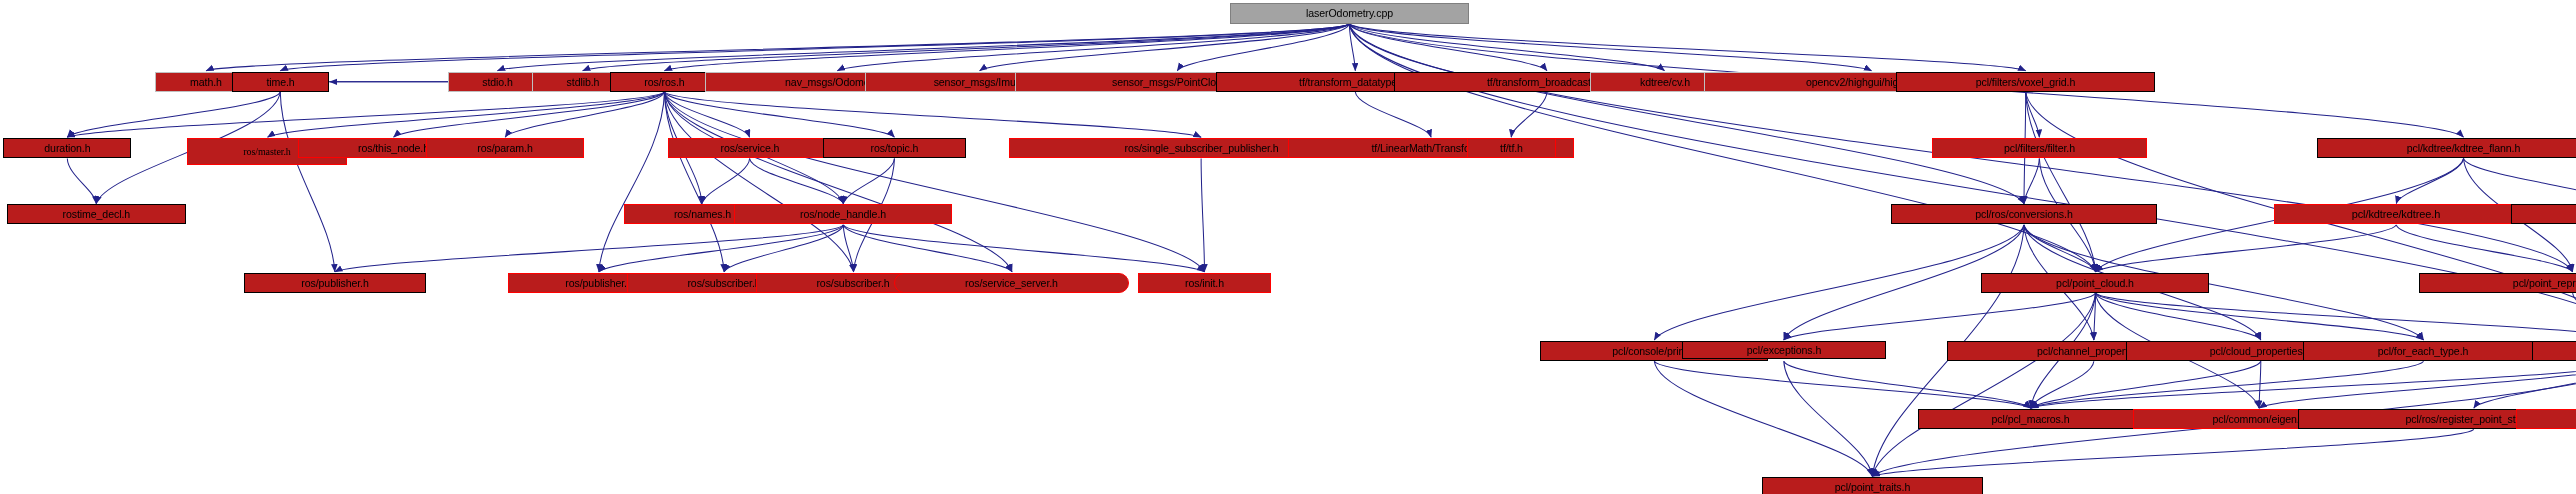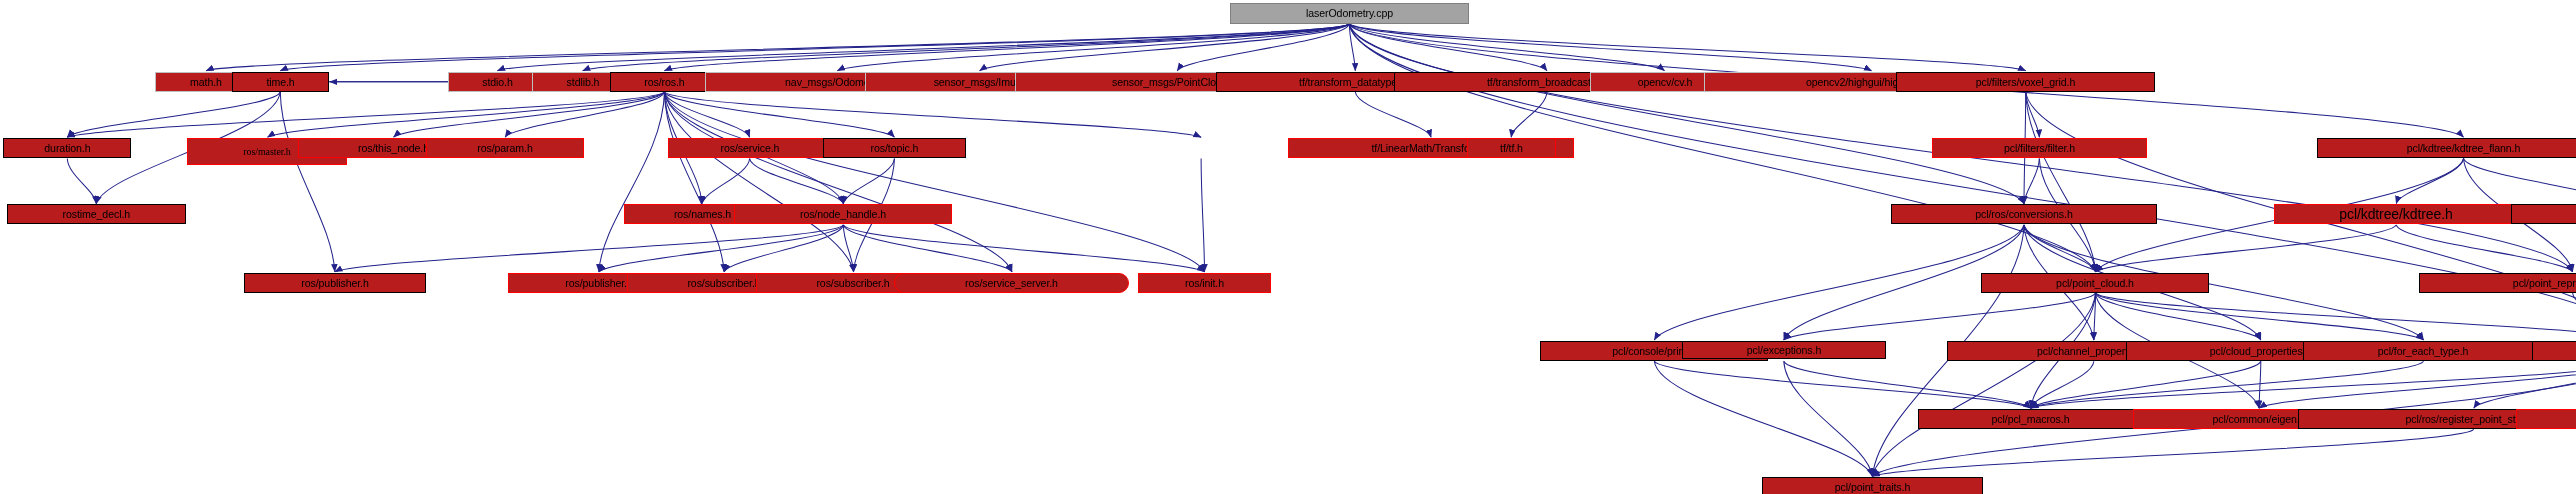--- a/index.html
+++ b/index.html
@@ -157,37 +157,38 @@
     <div class="node grey" style="left: 155px; top: 72px; width: 102px; height: 20.4px; font-size: 10.6px;">math.h</div>
     <div class="node black" style="left: 232px; top: 72px; width: 97px; height: 20.4px; font-size: 10.6px;">time.h</div>
     <div class="node grey" style="left: 448px; top: 72px; width: 99px; height: 20.4px; font-size: 10.6px;">stdio.h</div>
     <div class="node grey" style="left: 532px; top: 72px; width: 102px; height: 20.4px; font-size: 10.6px;">stdlib.h</div>
     <div class="node black" style="left: 610px; top: 72px; width: 109px; height: 20.4px; font-size: 10.6px;">ros/ros.h</div>
     <div class="node grey" style="left: 705px; top: 72px; width: 264px; height: 20.4px; font-size: 10.6px;">nav_msgs/Odometry.h</div>
     <div class="node grey" style="left: 865px; top: 72px; width: 228px; height: 20.4px; font-size: 10.6px;">sensor_msgs/Imu.h</div>
     <div class="node grey" style="left: 1015px; top: 72px; width: 324px; height: 20.4px; font-size: 10.6px;">sensor_msgs/PointCloud2.h</div>
     <div class="node black" style="left: 1216px; top: 72px; width: 278px; height: 20.4px; font-size: 10.6px;">tf/transform_datatypes.h</div>
     <div class="node black" style="left: 1394px; top: 72px; width: 307px; height: 20.4px; font-size: 10.6px;">tf/transform_broadcaster.h</div>
-    <div class="node grey" style="left: 1590px; top: 72px; width: 150px; height: 20.4px; font-size: 10.6px;">opencv/cv.h</div>
+    <div class="node grey" style="left: 1590px; top: 72px; width: 150px; height: 20.4px; font-size: 10.6px;">kdtree/cv.h</div>
     <div class="node grey" style="left: 1704px; top: 72px; width: 336px; height: 20.4px; font-size: 10.6px;">opencv2/highgui/highgui.hpp</div>
     <div class="node black" style="left: 1896px; top: 72px; width: 259px; height: 20.4px; font-size: 10.6px;">pcl/filters/voxel_grid.h</div>
     <div class="node black" style="left: 3.4px; top: 138px; width: 128px; height: 20.4px; font-size: 10.6px;">duration.h</div>
     <div class="node red" style="left: 187px; top: 138px; width: 160px; height: 27px; font-size: 10px; font-family: Liberation Serif, serif;">ros/master.h</div>
     <div class="node red" style="left: 298px; top: 138px; width: 191px; height: 20.4px; font-size: 10.6px;">ros/this_node.h</div>
     <div class="node red" style="left: 426px; top: 138px; width: 158px; height: 20.4px; font-size: 10.6px;">ros/param.h</div>
     <div class="node red" style="left: 668px; top: 138px; width: 164px; height: 20.4px; font-size: 10.6px;">ros/service.h</div>
     <div class="node black" style="left: 823px; top: 138px; width: 143px; height: 20.4px; font-size: 10.6px;">ros/topic.h</div>
+    <div class="node red" style="left: 1009px; top: 138px; width: 385px; height: 20.4px; font-size: 10.6px;">ros/single_subscriber_publisher.h</div>
     <div class="node red" style="left: 1288px; top: 138px; width: 286px; height: 20.4px; font-size: 10.6px;">tf/LinearMath/Transform.h</div>
     <div class="node red" style="left: 1467px; top: 138px; width: 89px; height: 20.4px; font-size: 10.6px;">tf/tf.h</div>
     <div class="node red" style="left: 1932px; top: 138px; width: 215px; height: 20.4px; font-size: 10.6px;">pcl/filters/filter.h</div>
     <div class="node black" style="left: 2317px; top: 138px; width: 293px; height: 20.4px; font-size: 10.6px;">pcl/kdtree/kdtree_flann.h</div>
     <div class="node red" style="left: 624px; top: 204px; width: 157px; height: 20.4px; font-size: 10.6px;">ros/names.h</div>
     <div class="node red" style="left: 734px; top: 204px; width: 218px; height: 20.4px; font-size: 10.6px;">ros/node_handle.h</div>
     <div class="node black" style="left: 1891px; top: 204px; width: 266px; height: 20.4px; font-size: 10.6px;">pcl/ros/conversions.h</div>
-    <div class="node red" style="left: 2274px; top: 204px; width: 244px; height: 20.4px; font-size: 14px;">pcl/kdtree/kdtree.h</div>
+    <div class="node red" style="left: 2274px; top: 204px; width: 244px; height: 20.4px; font-size: 11px;">pcl/kdtree/kdtree.h</div>
     <div class="node black" style="left: 2511px; top: 204px; width: 216px; height: 20.4px; font-size: 10.6px;">pcl/kdtree/flann.h</div>
     <div class="node black" style="left: 244px; top: 273px; width: 182px; height: 20.4px; font-size: 10.6px;">ros/publisher.h</div>
     <div class="node red" style="left: 508px; top: 273px; width: 182px; height: 20.4px; font-size: 10.6px;">ros/publisher.h</div>
     <div class="node red" style="left: 627px; top: 273px; width: 194px; height: 20.4px; font-size: 10.6px;">ros/subscriber.h</div>
     <div class="node red" style="left: 756px; top: 273px; width: 194px; height: 20.4px; font-size: 10.6px;">ros/subscriber.h</div>
     <div class="node red" style="left: 894px; top: 273px; width: 235px; height: 20.4px; font-size: 10.6px; border-radius: 10px;">ros/service_server.h</div>
     <div class="node red" style="left: 1138px; top: 273px; width: 133px; height: 20.4px; font-size: 10.6px;">ros/init.h</div>
     <div class="node black" style="left: 1981px; top: 273px; width: 228px; height: 20.4px; font-size: 10.6px;">pcl/point_cloud.h</div>
     <div class="node black" style="left: 2419px; top: 273px; width: 307px; height: 20.4px; font-size: 10.6px;">pcl/point_representation.h</div>
     <div class="node black" style="left: 6.8px; top: 204px; width: 179px; height: 20.4px; font-size: 10.6px;">rostime_decl.h</div>

